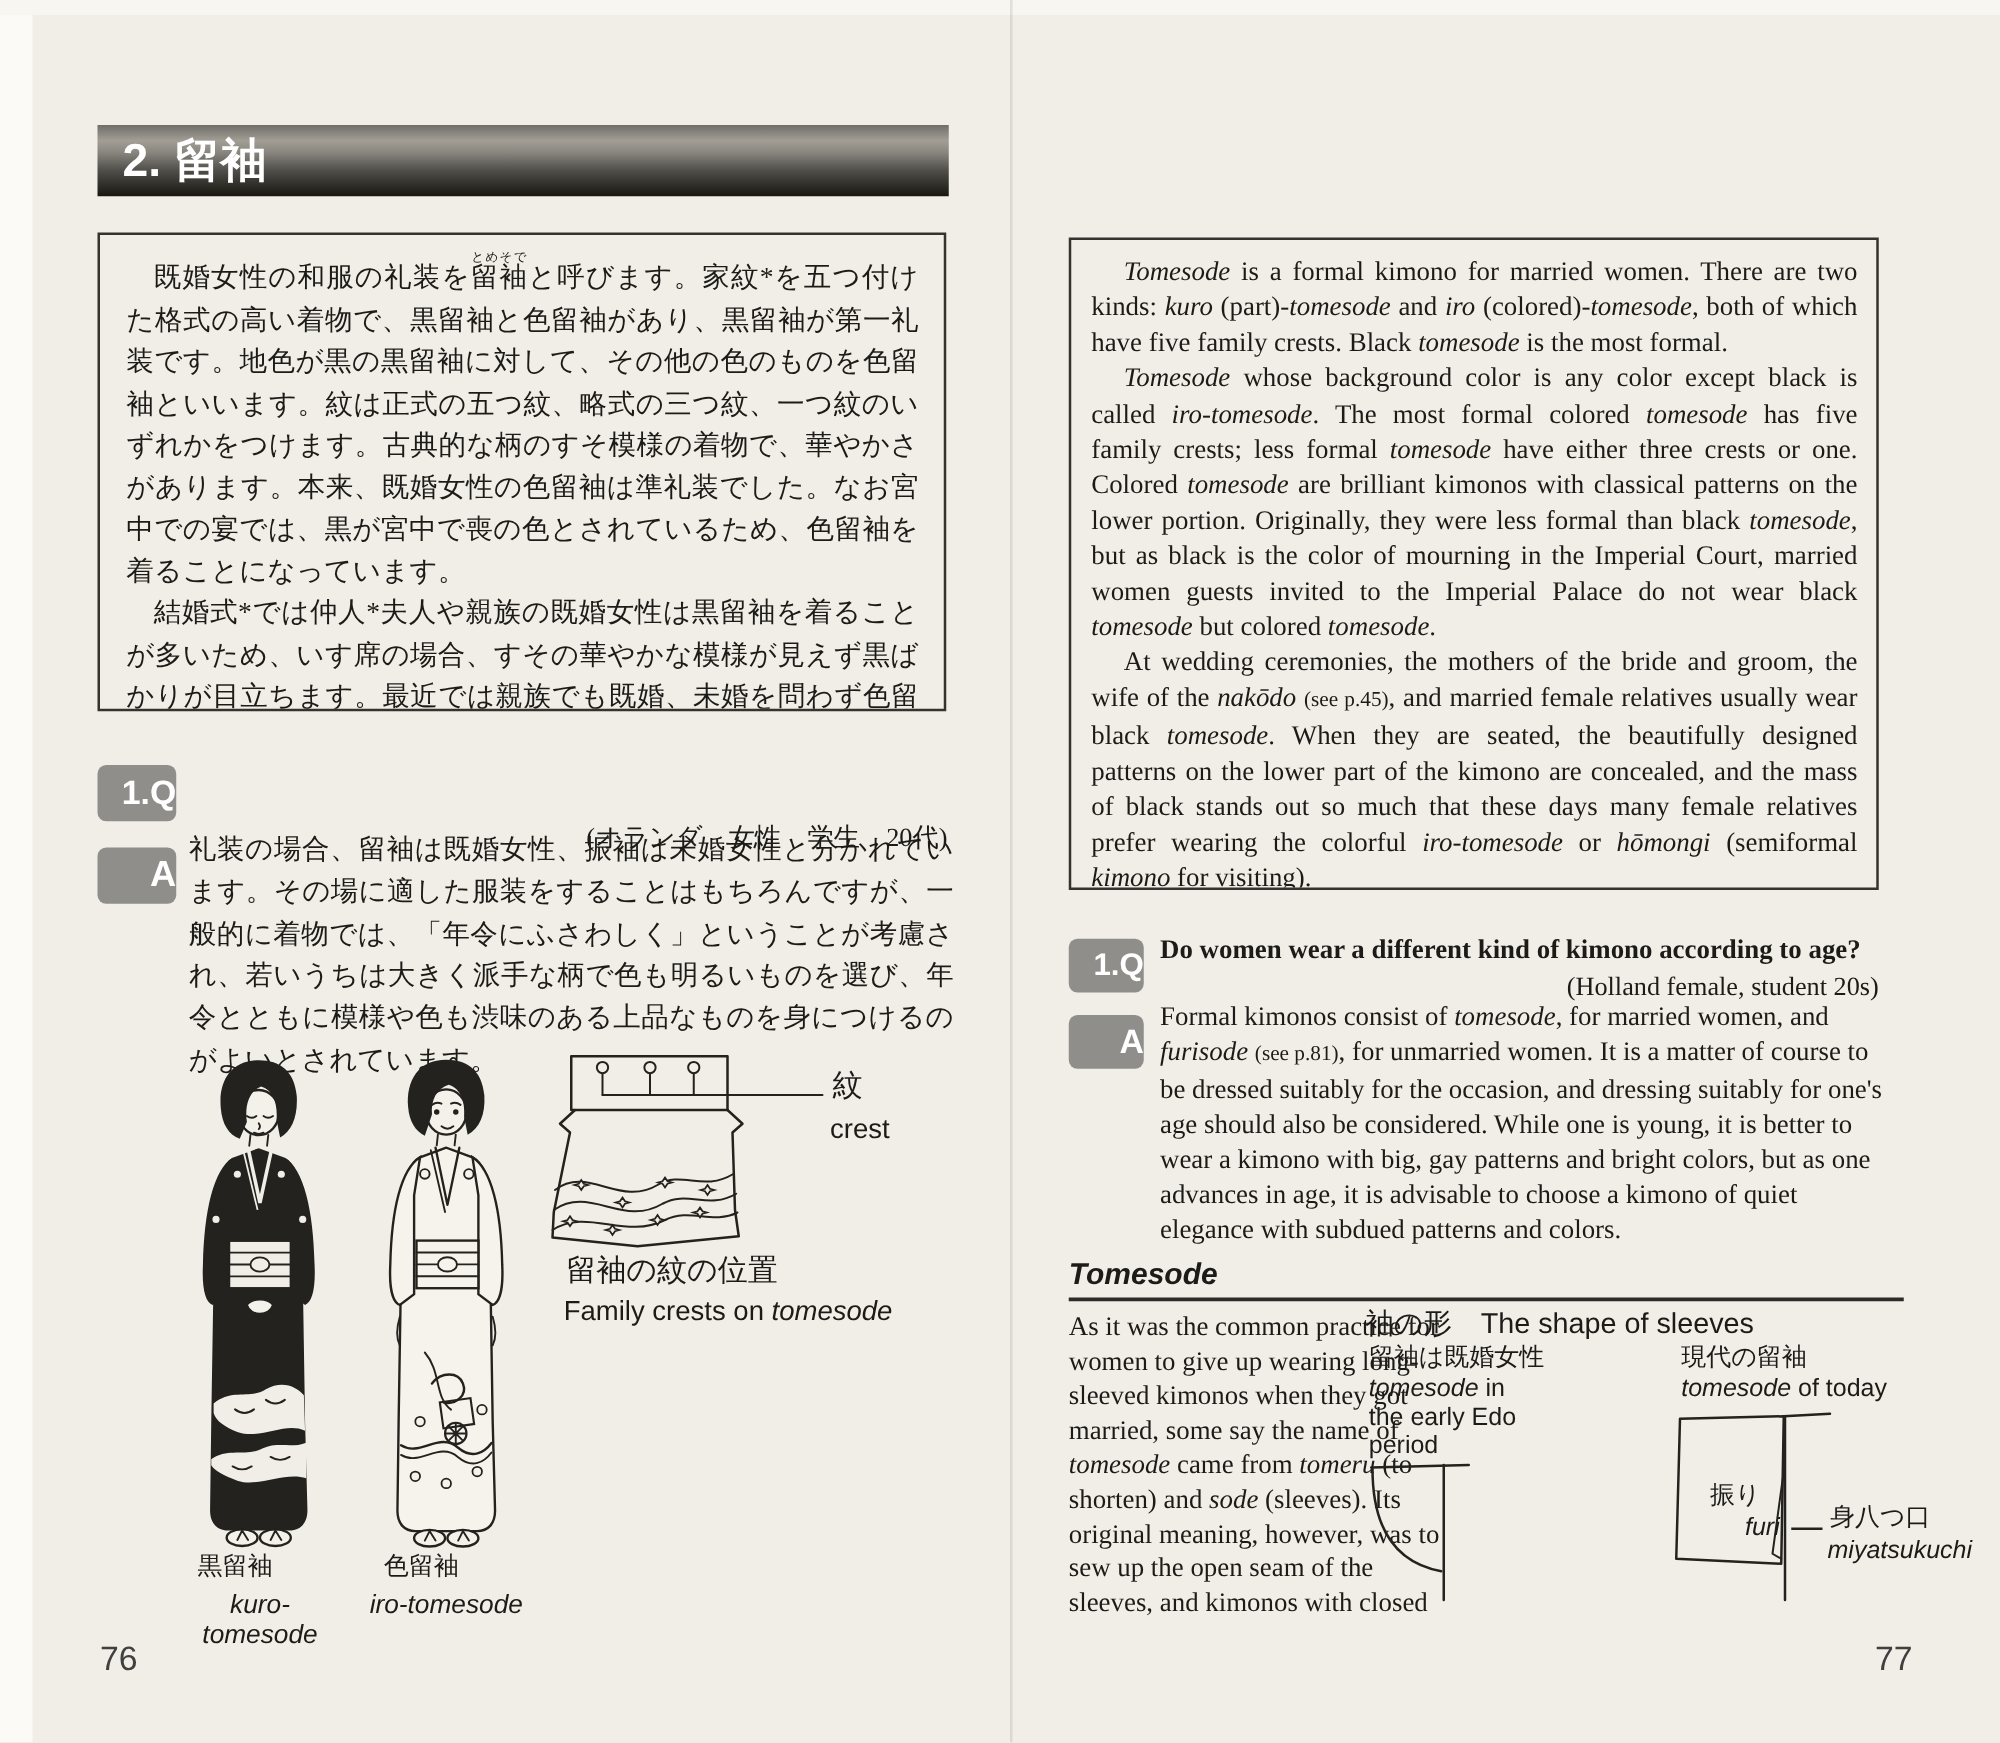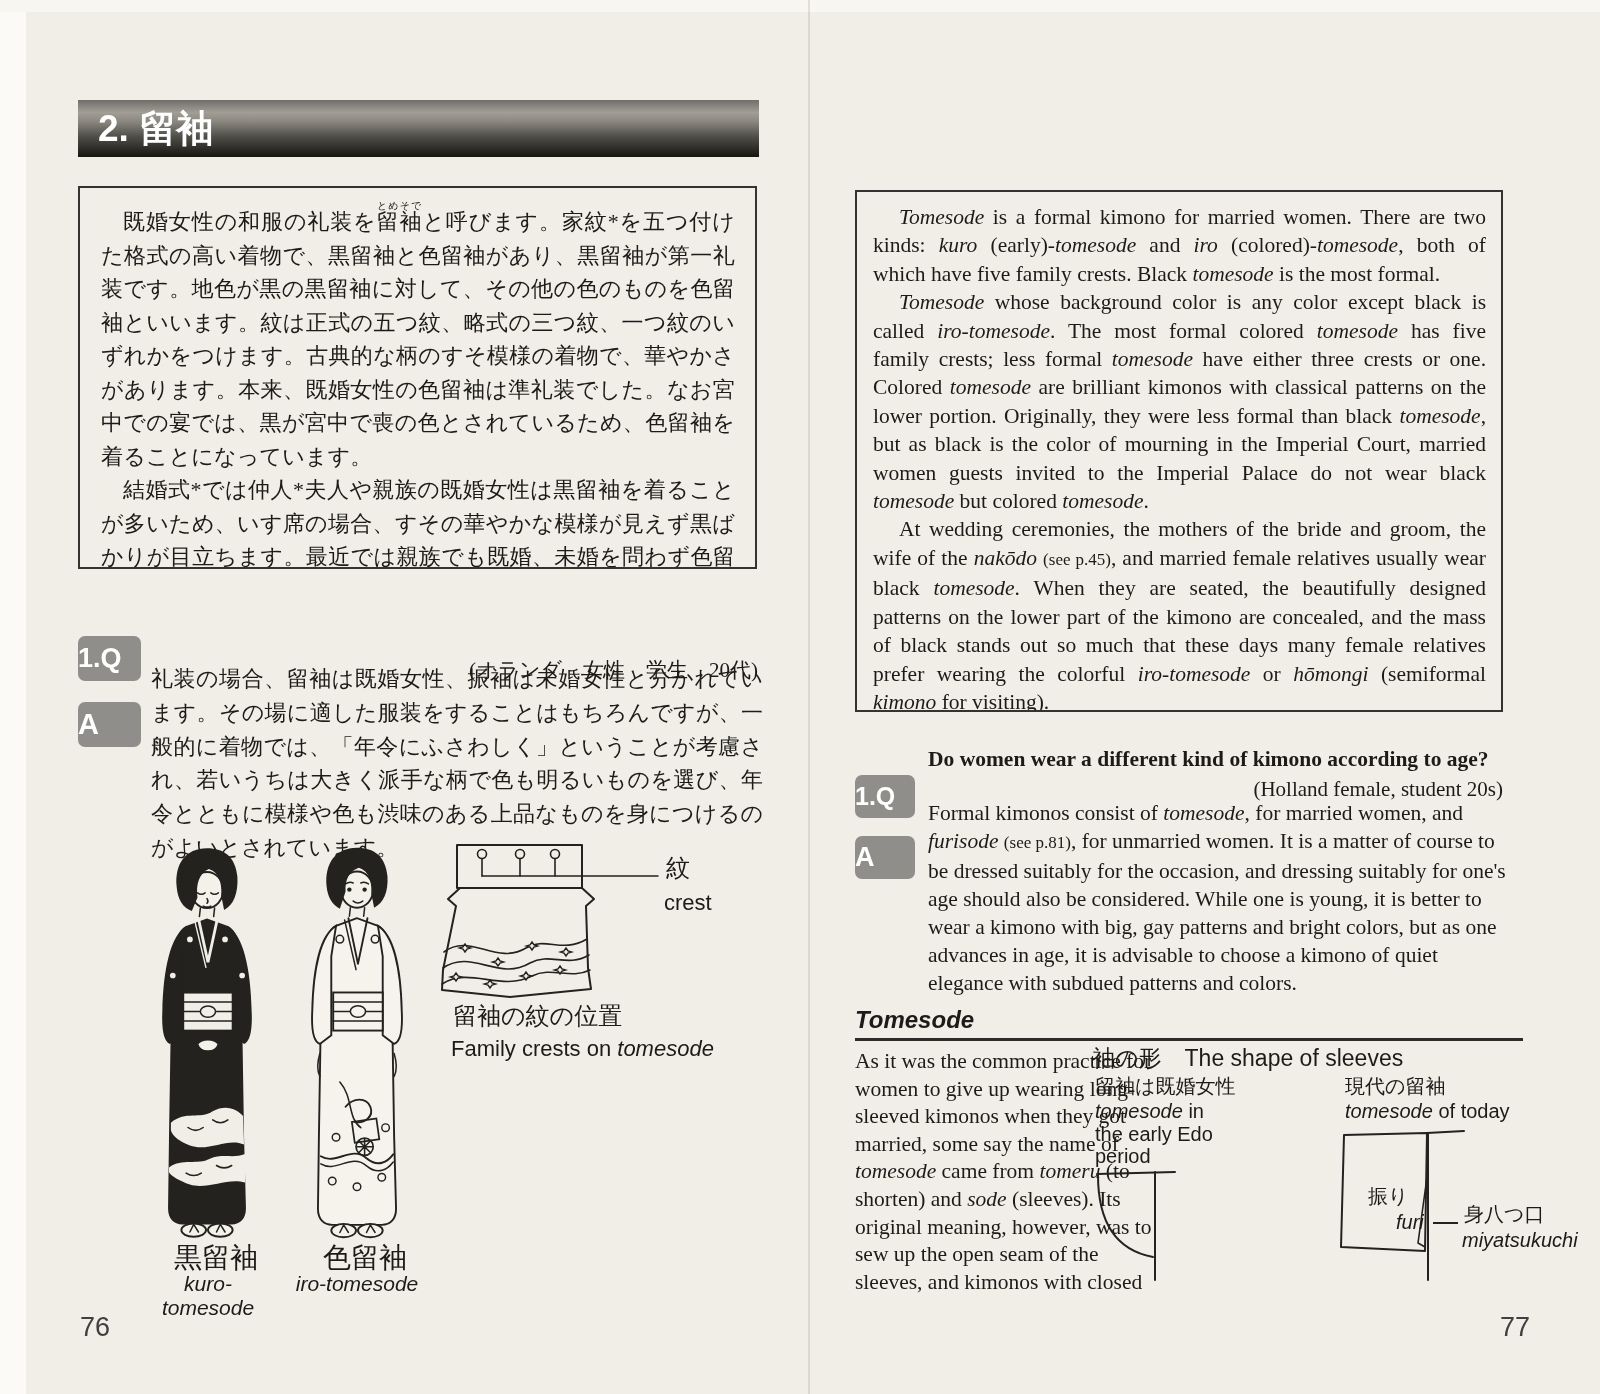--- a/index.html
+++ b/index.html
@@ -20,36 +20,36 @@
   .band-r .bt{font-size:30px;padding-left:13px;transform:scaleX(.97);transform-origin:left center;letter-spacing:-.3px;}
   
   .tbox{border:2.5px solid #34332f;box-sizing:border-box;background:transparent;overflow:hidden;}
   .box-l{left:78px;top:186px;width:679px;height:383px;padding:13px 20px 0 21px;}
   .box-r{left:855px;top:190px;width:648px;height:522px;padding:11px 15px 0 16px;}
   .jp{font-size:22px;line-height:33.5px;text-align:justify;text-indent:22px;margin:0;letter-spacing:.2px;}
   ruby rt{font-size:10px;letter-spacing:0;}
   .en{font-size:21.5px;line-height:28.4px;text-align:justify;text-indent:26px;margin:0;}
   .sm{font-size:17px;}
   
-  .badge{background:#8f8e8a;border-radius:7px;color:#fff;text-align:left;
-         font-family:"Liberation Sans","DejaVu Sans",sans-serif;font-weight:bold;margin-top:24px;}
+  .badge{background:#8f8e8a;border-radius:7px;color:#fff;text-align:right;
+         font-family:"Liberation Sans","DejaVu Sans",sans-serif;font-weight:bold;}
   .qb-l{left:78px;top:612px;width:63px;height:45px;font-size:27px;line-height:45px;}
   .ab-l{left:78px;top:678px;width:63px;height:45px;font-size:29px;line-height:45px;}
   .qb-r{left:855px;top:751px;width:60px;height:43px;font-size:25px;line-height:43px;}
   .ab-r{left:855px;top:812px;width:60px;height:43px;font-size:27px;line-height:43px;}
   .qtext-l{left:151px;top:611px;width:612px;font-family:"Liberation Sans","DejaVu Sans",sans-serif;
            font-weight:bold;font-size:23px;color:#14130f;}
   .qattr-l{left:350px;top:656px;width:408px;text-align:right;font-size:21px;}
   .atext-l{left:151px;top:662px;width:612px;font-size:22px;line-height:33.8px;text-align:justify;}
   .qtext-r{left:928px;top:747px;width:578px;font-weight:bold;font-size:21.5px;white-space:nowrap;}
   .qattr-r{left:1100px;top:777px;width:403px;text-align:right;font-size:21px;}
   .atext-r{left:928px;top:799px;width:580px;font-size:21.5px;line-height:28px;}
   
   .sans{font-family:"Liberation Sans","DejaVu Sans",sans-serif;}
-  .figlab{font-size:28px;text-align:right;}
+  .figlab{font-size:20px;text-align:left;}
   .figrom{font-size:21px;font-style:italic;text-align:center;}
   .caplab{font-size:24px;}
   .capen{font-size:22px;}
   
   .tome-h{left:855px;top:1006px;font-style:italic;font-weight:bold;font-size:24px;}
   .tome-rule{left:855px;top:1038px;width:668px;height:3px;border-top:2px solid #2c2b27;border-bottom:1px solid #2c2b27;box-sizing:border-box;}
   .tome-p{left:855px;top:1048px;width:302px;font-size:21.5px;line-height:27.6px;}
   .sl-title{left:1092px;top:1043px;font-size:23px;}
   .sl-lab{font-size:20px;line-height:22.5px;}
   .pnum{font-size:27px;font-family:"Liberation Sans","DejaVu Sans",sans-serif;color:#404040;}
@@ -175,21 +175,21 @@
 
   <div class="abs sans figlab" style="left:158px;top:1239px;width:100px;">黒留袖</div>
   <div class="abs sans figrom" style="left:138px;top:1272px;width:140px;">kuro-tomesode</div>
   <div class="abs sans figlab" style="left:307px;top:1239px;width:100px;">色留袖</div>
   <div class="abs sans figrom" style="left:290px;top:1272px;width:134px;">iro-tomesode</div>
 
   <div class="abs pnum" style="left:80px;top:1312px;">76</div>
 
 
   <div class="abs tbox box-r">
-    <p class="en"><i>Tomesode</i><span> is a formal kimono for married women.  There are two kinds: </span><i>kuro</i><span> (early)-</span><i>tomesode</i><span> and </span><i>iro</i><span> (colored)-</span><i>tomesode</i><span>, both of which have five family crests.  Black </span><i>tomesode</i><span> is the most formal.</span></p>
+    <p class="en"><i>Tomesode</i><span> is a formal kimono for married women.  There are two kinds: </span><i>kuro</i><span> (part)-</span><i>tomesode</i><span> and </span><i>iro</i><span> (colored)-</span><i>tomesode</i><span>, both of which have five family crests.  Black </span><i>tomesode</i><span> is the most formal.</span></p>
     <p class="en"><i>Tomesode</i><span> whose background color is any color except black is called </span><i>iro-tomesode</i><span>.  The most formal colored </span><i>tomesode</i><span> has five family crests; less formal </span><i>tomesode</i><span> have either three crests or one.  Colored </span><i>tomesode</i><span> are brilliant kimonos with classical patterns on the lower portion.  Originally, they were less formal than black </span><i>tomesode</i><span>, but as black is the color of mourning in the Imperial Court, married women guests invited to the Imperial Palace do not wear black </span><i>tomesode</i><span> but colored </span><i>tomesode</i><span>.</span></p>
     <p class="en"><span>At wedding ceremonies, the mothers of the bride and groom, the wife of the </span><i>nakōdo</i><span> </span><span class="sm">(see p.45)</span><span>, and married female relatives usually wear black </span><i>tomesode</i><span>.  When they are seated, the beautifully designed patterns on the lower part of the kimono are concealed, and the mass of black stands out so much that these days many female relatives prefer wearing the colorful </span><i>iro-tomesode</i><span> or </span><i>hōmongi</i><span> (semiformal </span><i>kimono</i><span> for visiting).</span></p>
   </div>
 
   <div class="abs badge qb-r">1.Q</div>
   <div class="abs qtext-r">Do women wear a different kind of kimono according to age?</div>
   <div class="abs qattr-r">(Holland  female, student  20s)</div>
   <div class="abs badge ab-r">A</div>
   <div class="abs atext-r"><span>Formal kimonos consist of </span><i>tomesode</i><span>, for married women, and </span><i>furisode</i><span> </span><span class="sm">(see p.81)</span><span>, for unmarried women.  It is a matter of course to be dressed suitably for the occasion, and dressing suitably for one's age should also be considered.  While one is young, it is better to wear a kimono with big, gay patterns and bright colors, but as one advances in age, it is advisable to choose a kimono of quiet elegance with subdued patterns and colors.</span></div>
 

